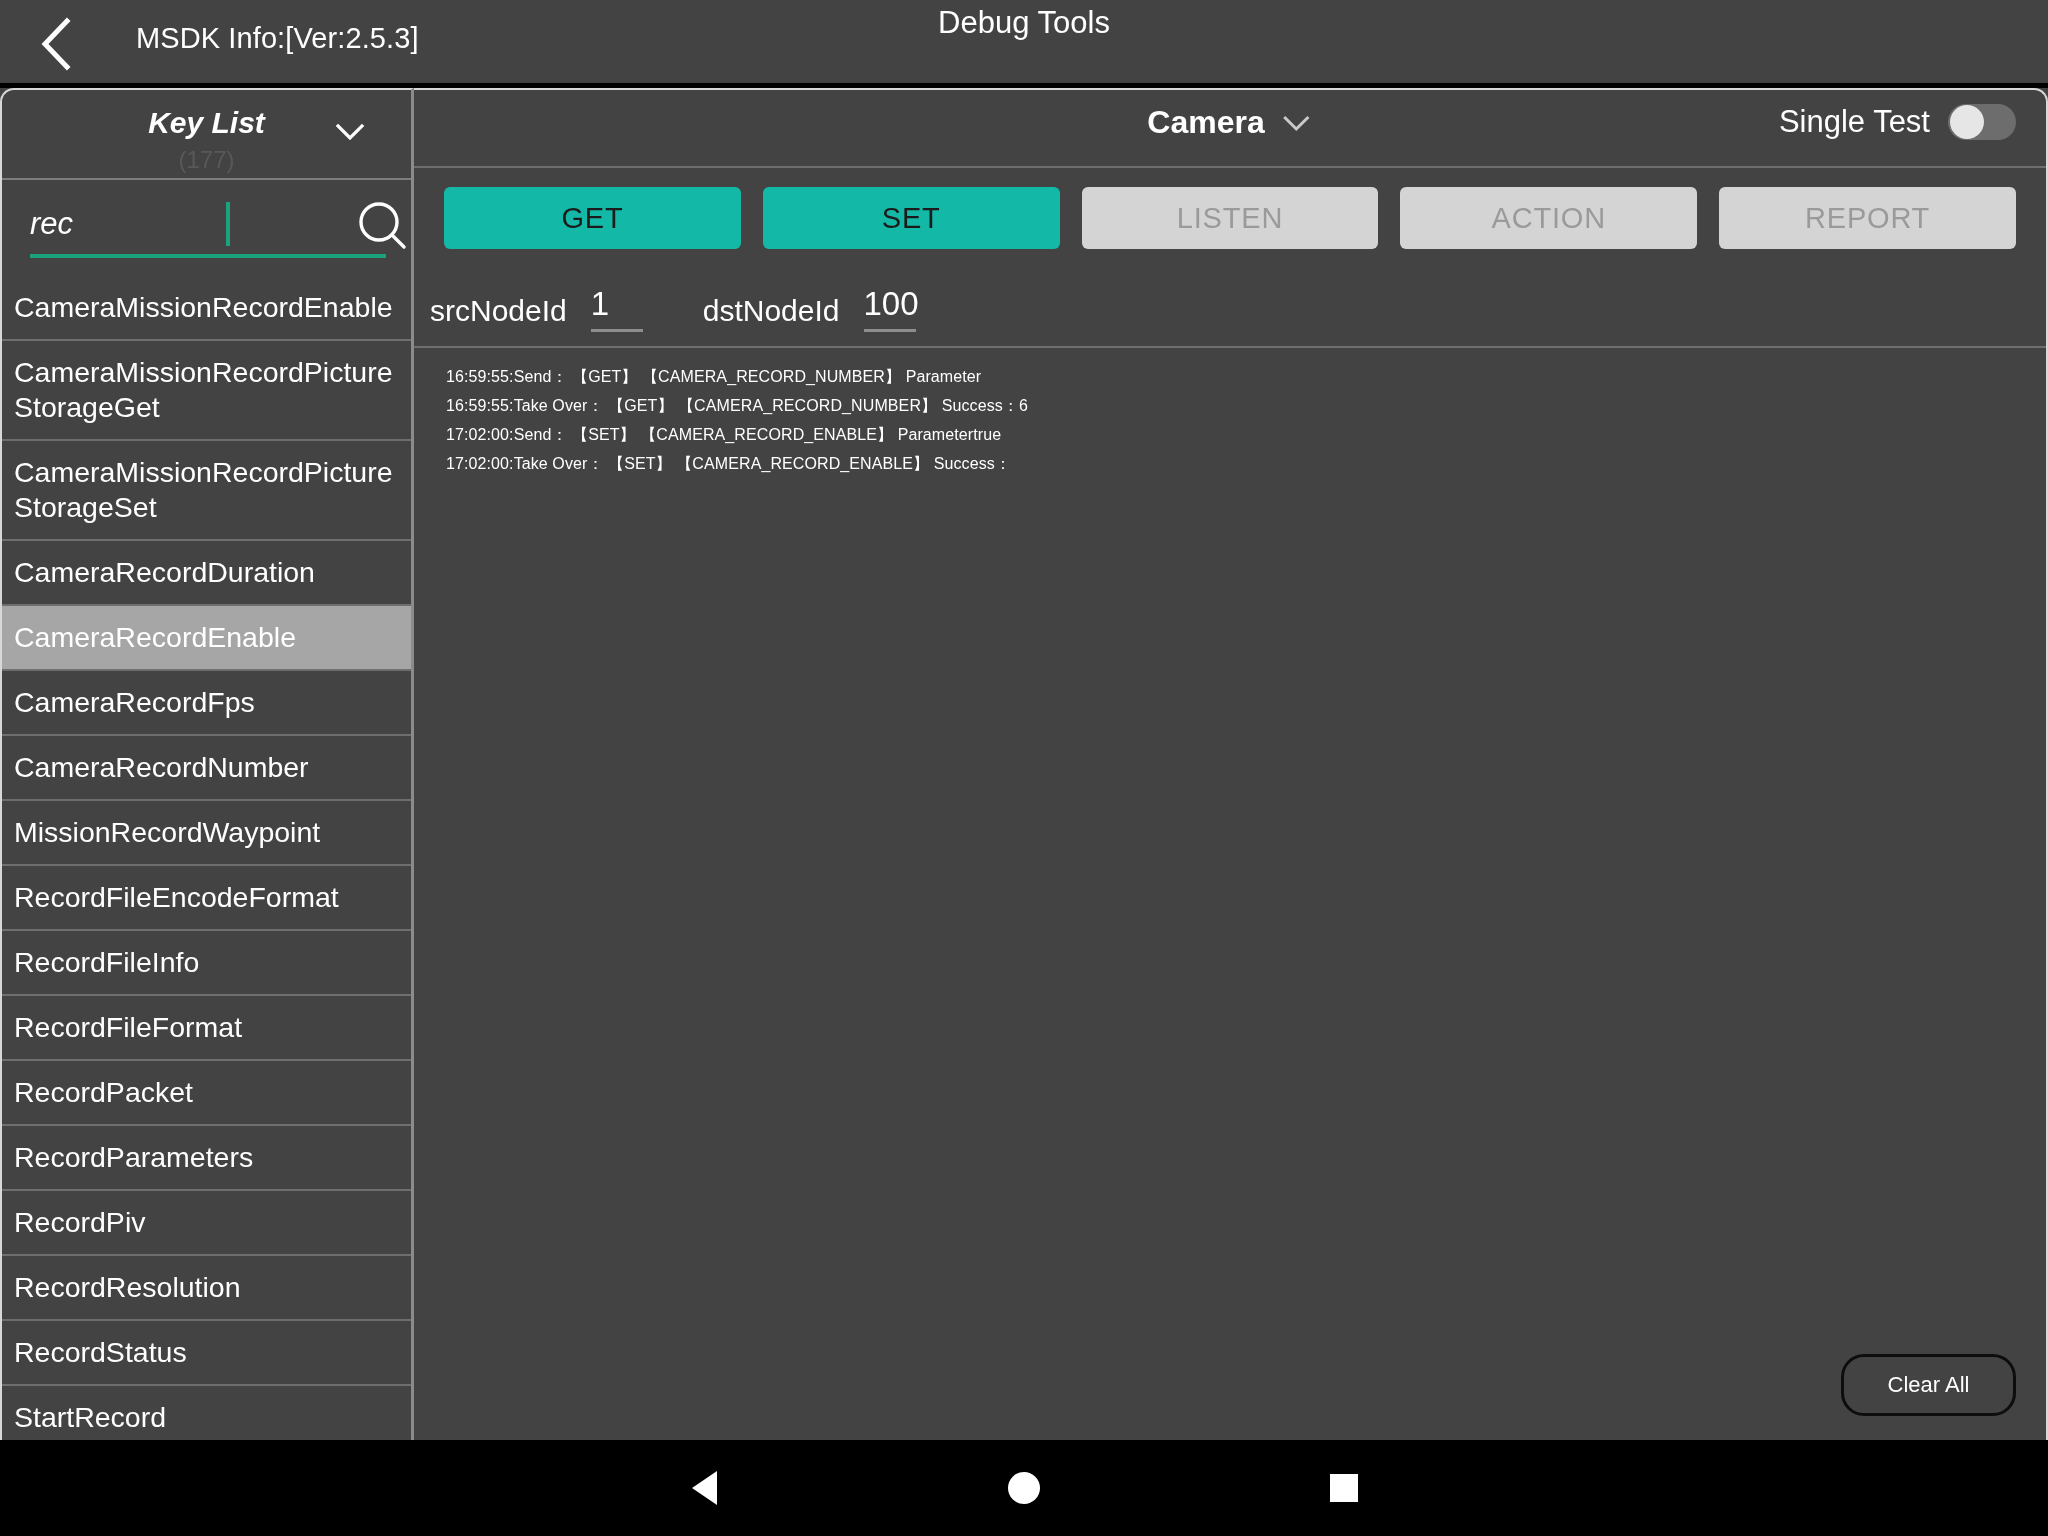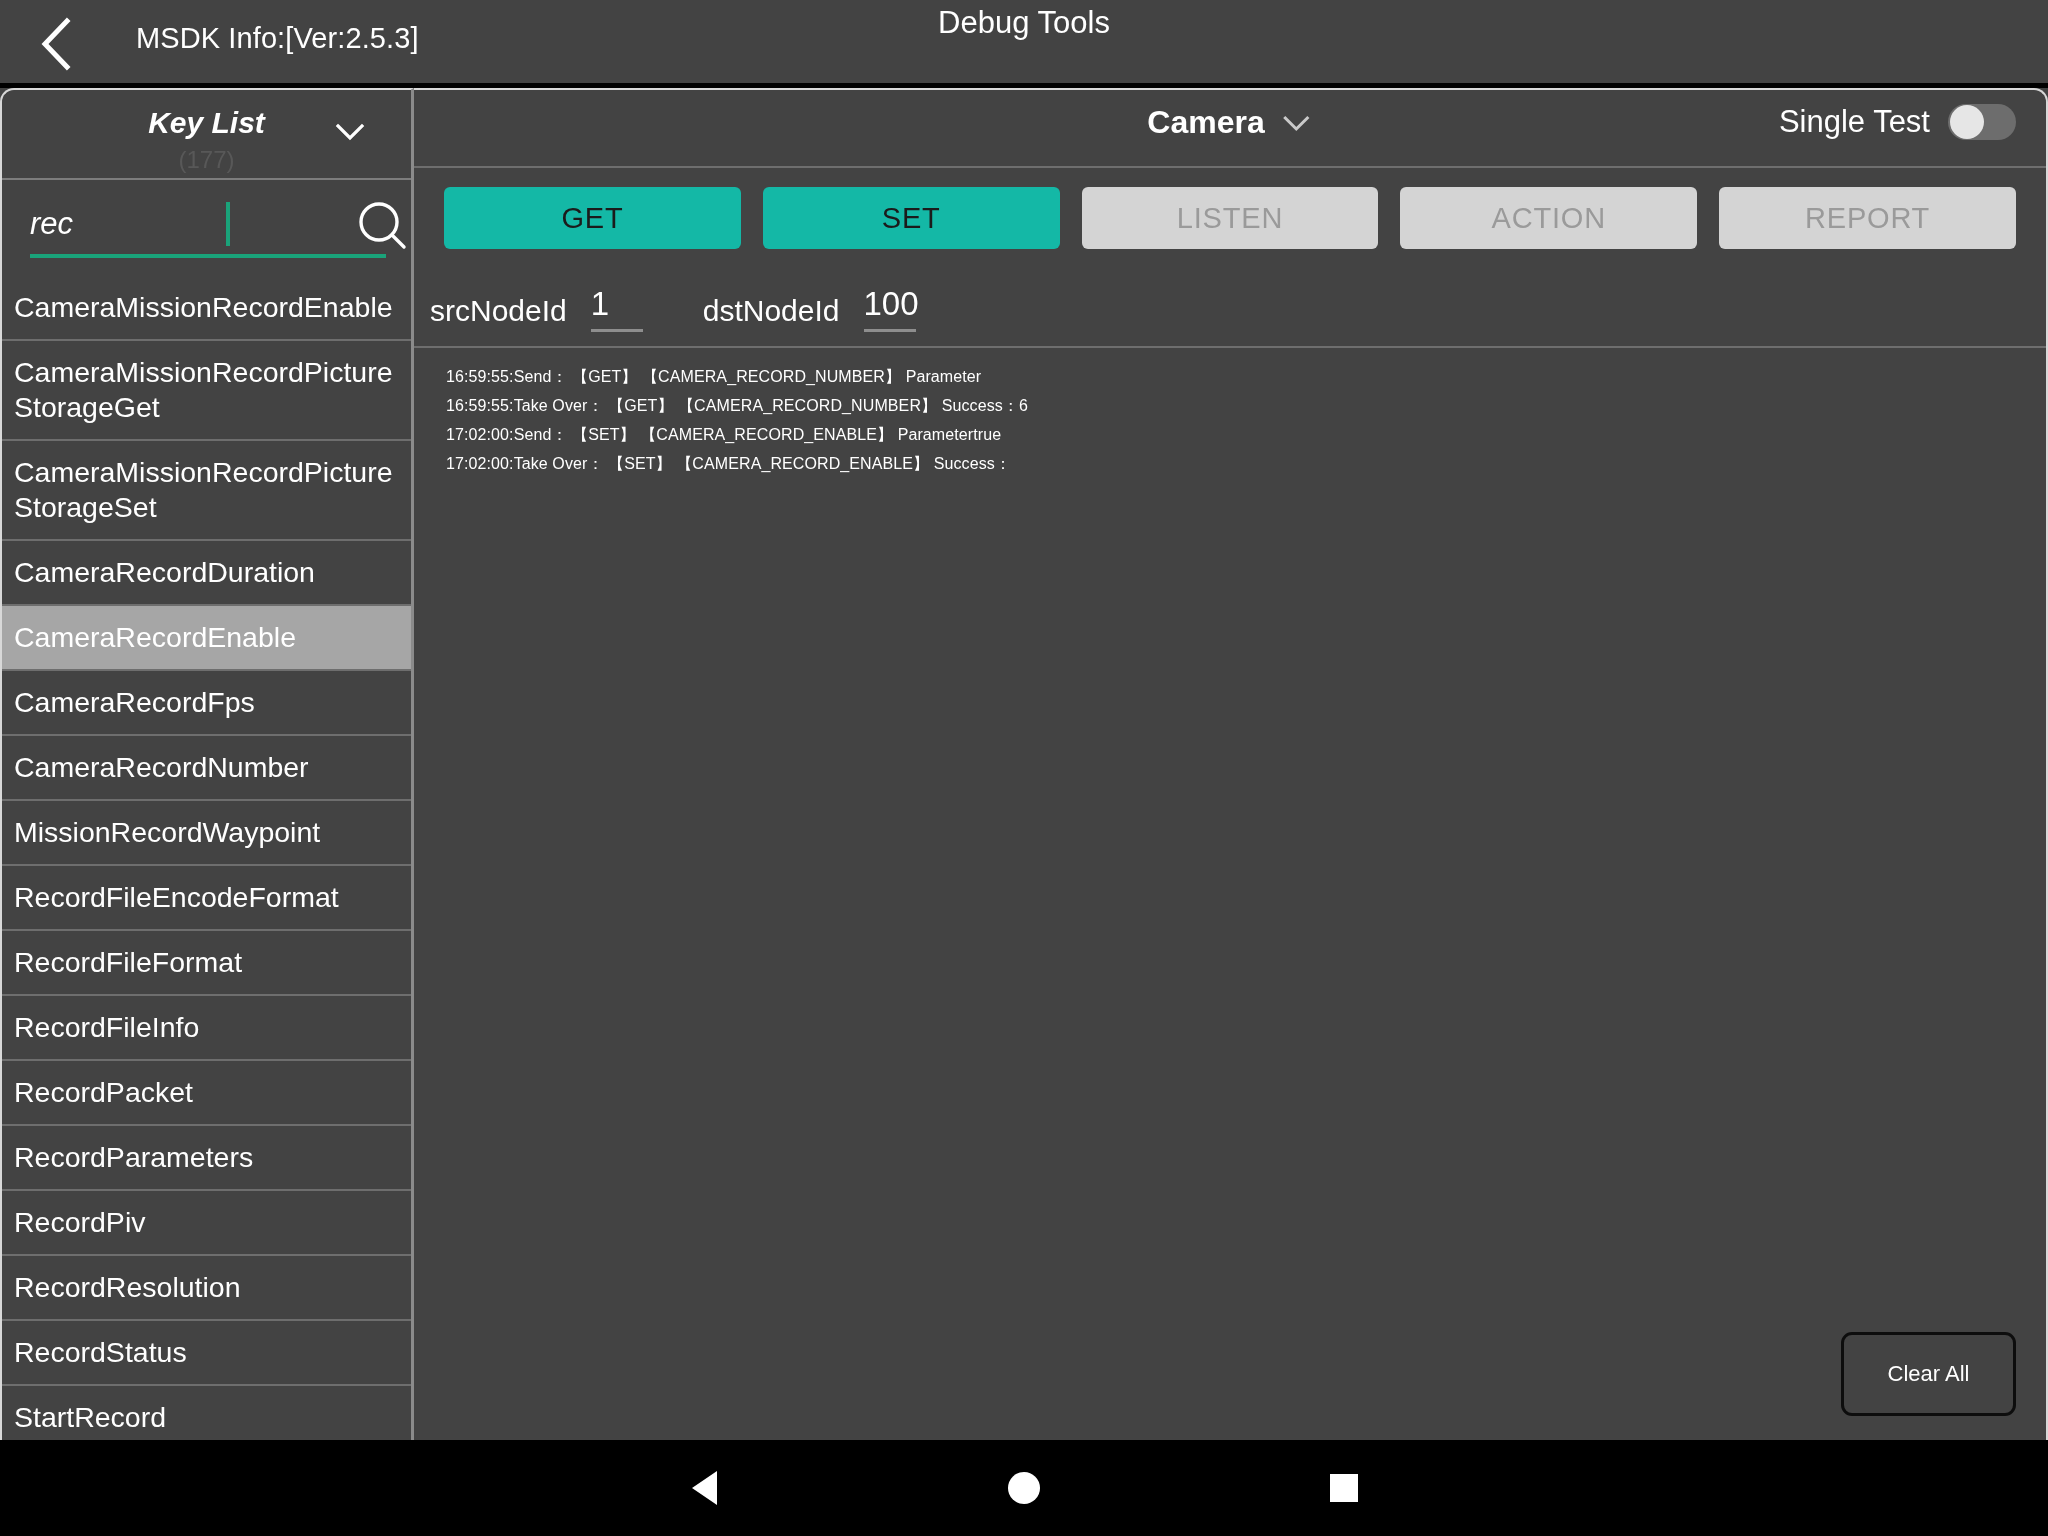--- a/index.html
+++ b/index.html
@@ -245,23 +245,23 @@
   .log-line {
     font-size: 16px;
     line-height: 29px;
     color: #ffffff;
     white-space: nowrap;
     padding-left: 24px;
     letter-spacing: .1px;
   }
   .clear-all-btn {
     position: absolute; right: 30px; bottom: 24px;
-    width: 175px; height: 84px;
+    width: 175px; height: 62px;
     border: 3px solid #0d0d0d;
-    border-radius: 11px;
+    border-radius: 23px;
     background: #434343;
     color: #ffffff;
     font-family: "Liberation Sans", sans-serif;
     font-size: 22px;
     cursor: pointer;
   }
 
   
   .navbar {
     height: 96px; flex: 0 0 96px;
@@ -337,22 +337,22 @@
       <div class="key-list" id="key-list">
           <div class="key-item"><span>CameraMissionRecordEnable</span></div>
           <div class="key-item"><span>CameraMissionRecordPictureStorageGet</span></div>
           <div class="key-item"><span>CameraMissionRecordPictureStorageSet</span></div>
           <div class="key-item"><span>CameraRecordDuration</span></div>
           <div class="key-item selected"><span>CameraRecordEnable</span></div>
           <div class="key-item"><span>CameraRecordFps</span></div>
           <div class="key-item"><span>CameraRecordNumber</span></div>
           <div class="key-item"><span>MissionRecordWaypoint</span></div>
           <div class="key-item"><span>RecordFileEncodeFormat</span></div>
+          <div class="key-item"><span>RecordFileInfo</span></div>
           <div class="key-item"><span>RecordFileFormat</span></div>
-          <div class="key-item"><span>RecordFileInfo</span></div>
           <div class="key-item"><span>RecordPacket</span></div>
           <div class="key-item"><span>RecordParameters</span></div>
           <div class="key-item"><span>RecordPiv</span></div>
           <div class="key-item"><span>RecordResolution</span></div>
           <div class="key-item"><span>RecordStatus</span></div>
           <div class="key-item"><span>StartRecord</span></div>
         </div>
     </div>
 
     <div class="right-panel">

